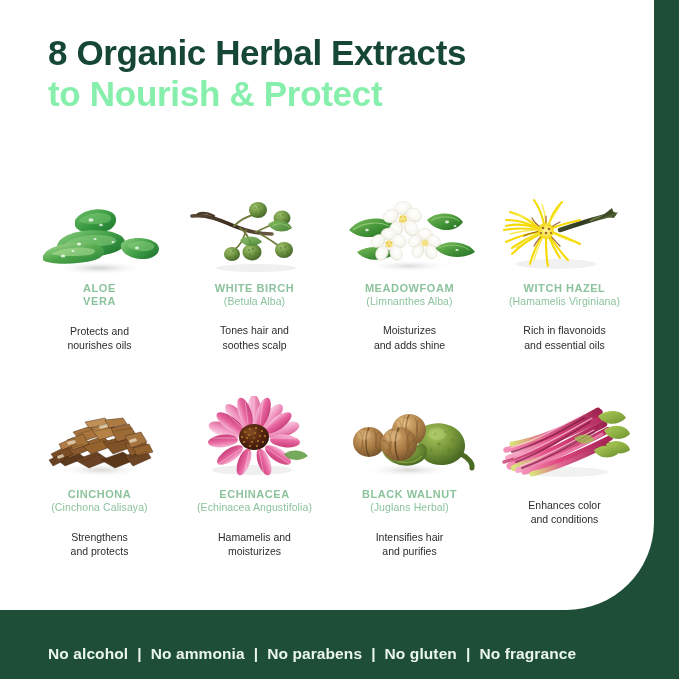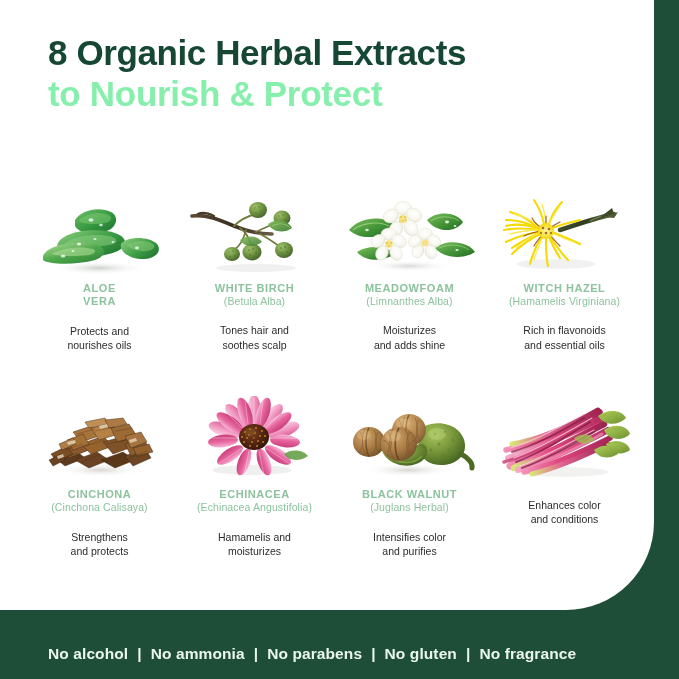--- a/index.html
+++ b/index.html
@@ -692,21 +692,21 @@
               <path d="M76 44 C70 46 68 52 72 56"></path>
           </g>
           <ellipse cx="54" cy="40" rx="8" ry="5.5" fill="#e8c68d" opacity="0.38"></ellipse>
         </svg>
       </div>
       <div class="names">
         <span class="name-common">BLACK WALNUT</span>
         <span class="name-latin">(Juglans Herbal)</span>
       </div>
       <div class="desc">
-        <span>Intensifies color</span>
+        <span>Intensifies hair</span>
         <span>and purifies</span>
       </div>
     </div>
 
     <div class="cell">
       <div class="art">
         <svg viewBox="0 0 142 86">
           <defs>
             <linearGradient id="rbStalk" x1="0" y1="0" x2="1" y2="0">
               <stop offset="0%" stop-color="#f491b8"></stop>

